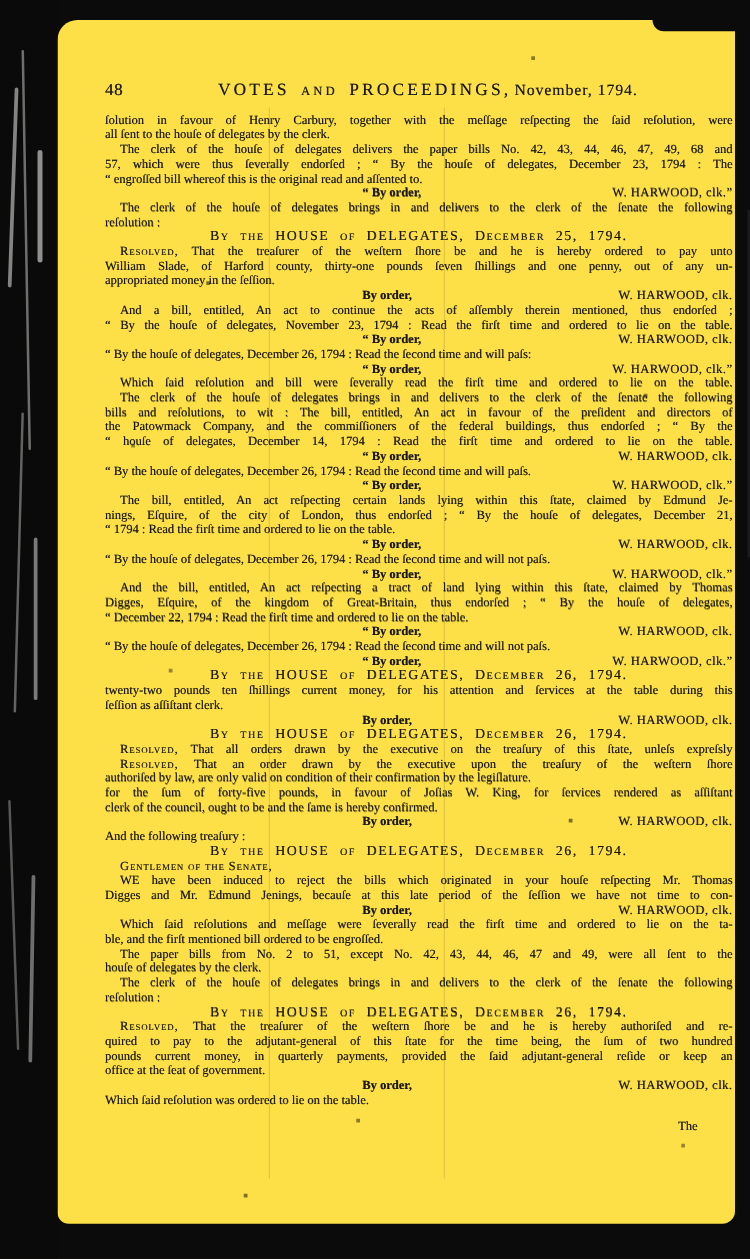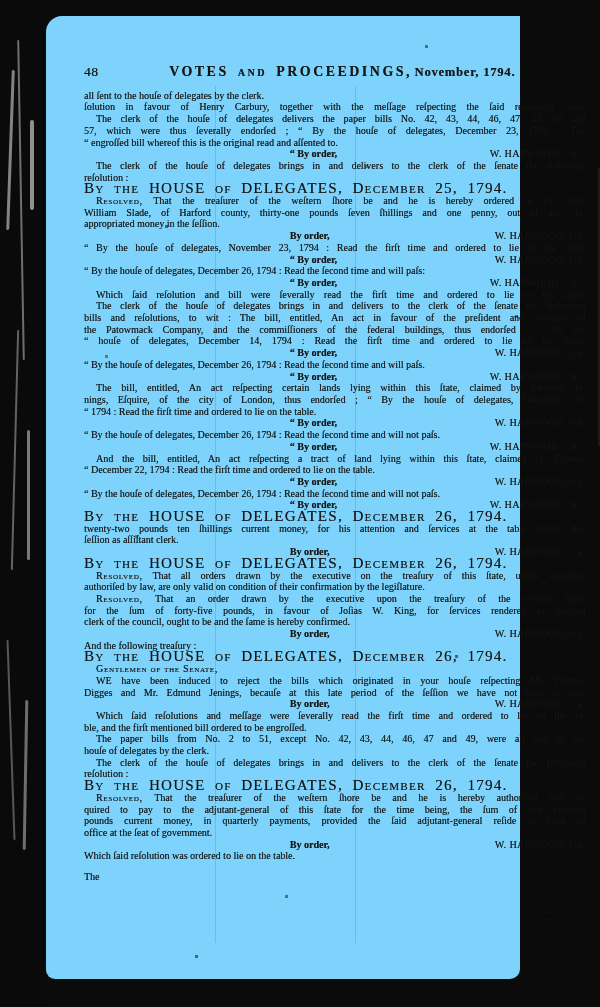--- a/index.html
+++ b/index.html
@@ -1,19 +1,19 @@
 <!DOCTYPE html>
 <html><head>
 <meta charset="utf-8">
 <style>
   html,body{margin:0;padding:0;background:#090909;}
   .scan{position:relative;width:600px;height:1007px;background:#0b0b0b;overflow:hidden;
         font-family:"Liberation Serif","DejaVu Serif",serif;}
   
-  .page{position:absolute;left:46px;top:16px;width:474px;height:963px;background:#7dd3fc;
+  .page{position:absolute;left:46px;top:16px;width:542px;height:963px;background:#fde047;
         border-radius:16px 0 10px 9px;}
   
   .gutter{position:absolute;left:0;top:0;width:46px;height:100%;background:#0a0a0a;z-index:3;}
   .streak{position:absolute;background:#e8e8e4;border-radius:2px;}
   .s1{left:9px;top:70px;width:3px;height:160px;opacity:.55;transform:rotate(2deg);}
   .s2{left:20px;top:40px;width:2px;height:320px;opacity:.45;transform:rotate(-1deg);}
   .s3{left:30px;top:120px;width:4px;height:90px;opacity:.6;}
   .s4{left:14px;top:330px;width:2px;height:240px;opacity:.4;transform:rotate(1.5deg);}
   .s5{left:27px;top:430px;width:3px;height:130px;opacity:.5;}
   .s6{left:10px;top:640px;width:2px;height:200px;opacity:.35;transform:rotate(-2deg);}
@@ -24,33 +24,33 @@
         opacity:.85;z-index:2;}
   
   .fold{position:absolute;top:70px;bottom:36px;width:1px;background:rgba(0,0,0,.11);}
   .f1{left:169px;} .f2{left:309px;}
   
   .text{position:absolute;left:38px;top:50px;width:502px;color:#171614;
         font-size:10px;line-height:11.7px;
         text-shadow:0.25px 0.25px 0.3px rgba(10,10,10,.55);}
   .header-row{display:flex;align-items:baseline;margin-bottom:11px;}
   .pagenum{font-size:13.5px;letter-spacing:.5px;}
-  .title-wrap{flex:1;text-align:center;font-weight:bold;}
+  .title-wrap{flex:1;text-align:center;}
   .title-caps{font-size:13.8px;font-variant:small-caps;letter-spacing:2.6px;word-spacing:3px;}
   .title-date{font-size:12.5px;letter-spacing:.8px;}
   .ln{min-height:11.7px;}
   .j{text-align:justify;text-align-last:justify;}
   .ind{text-indent:12px;}
-  .h{font-variant:small-caps;font-size:15px;letter-spacing:1.3px;word-spacing:4.5px;}
+  .h{text-align:center;font-variant:small-caps;font-size:11px;letter-spacing:1.3px;word-spacing:4.5px;}
   .sc{font-variant:small-caps;letter-spacing:.7px;}
   .scline{font-variant:small-caps;letter-spacing:.7px;}
   .by{display:flex;}
   .bo-left{margin-left:41%;white-space:pre;font-weight:bold;}
   .bo-right{margin-left:auto;white-space:pre;letter-spacing:.4px;text-align:center;}
-  .catchword{text-align:left;padding-right:28px;margin-top:9px;}
+  .catchword{text-align:right;padding-right:28px;margin-top:9px;}
   
   .noise{position:absolute;left:0;top:0;width:1px;height:1px;background:transparent;
     box-shadow:120px 210px 0 1px rgba(0,0,0,.5), 320px 150px 0 1px rgba(0,0,0,.4),
       470px 300px 0 1px rgba(0,0,0,.45), 90px 520px 0 1px rgba(0,0,0,.4),
       410px 640px 0 1px rgba(0,0,0,.5), 240px 880px 0 1px rgba(0,0,0,.45),
       500px 900px 0 1px rgba(0,0,0,.4), 150px 940px 0 1px rgba(0,0,0,.5),
       380px 30px 0 1px rgba(0,0,0,.45), 60px 340px 0 1px rgba(0,0,0,.4);}
 </style>
 </head>
 <body>
@@ -63,39 +63,40 @@
 
     <div class="text">
       <div class="header-row">
         <span class="pagenum">48</span>
         <span class="title-wrap">
           <span class="title-caps">VOTES and PROCEEDINGS,</span>
           <span class="title-date">November, 1794.</span>
         </span>
       </div>
       <div id="lines-host">
+          <div class="ln b j">ſolution in favour of Henry Carbury, together with the meſſage reſpecting the ſaid reſolution, were</div>
           <div class="ln b">all ſent to the houſe of delegates by the clerk.</div>
-          <div class="ln b j">ſolution in favour of Henry Carbury, together with the meſſage reſpecting the ſaid reſolution, were</div>
           <div class="ln b j ind">The clerk of the houſe of delegates delivers the paper bills No. 42, 43, 44, 46, 47, 49, 68 and</div>
           <div class="ln b j">57, which were thus ſeverally endorſed ; “ By the houſe of delegates, December 23, 1794 : The</div>
           <div class="ln b">“ engroſſed bill whereof this is the original read and aſſented to.</div>
           <div class="ln by">
             <span class="bo-left">“ By order,</span>
             <span class="bo-right">W. HARWOOD, clk.”</span>
           </div>
           <div class="ln b j ind">The clerk of the houſe of delegates brings in and delivers to the clerk of the ſenate the following</div>
           <div class="ln b">reſolution :</div>
           <div class="ln h">By the HOUSE of DELEGATES, December 25, 1794.</div>
           <div class="ln b j ind"><span class="sc">Resolved,</span> That the treaſurer of the weſtern ſhore be and he is hereby ordered to pay unto</div>
           <div class="ln b j">William Slade, of Harford county, thirty-one pounds ſeven ſhillings and one penny, out of any un-</div>
           <div class="ln b">appropriated money in the ſeſſion.</div>
           <div class="ln by">
             <span class="bo-left">By order,</span>
             <span class="bo-right">W. HARWOOD, clk.</span>
           </div>
+          <div class="ln b j ind">And a bill, entitled, An act to continue the acts of aſſembly therein mentioned, thus endorſed ;</div>
           <div class="ln b j">“ By the houſe of delegates, November 23, 1794 : Read the firſt time and ordered to lie on the table.</div>
           <div class="ln by">
             <span class="bo-left">“ By order,</span>
             <span class="bo-right">W. HARWOOD, clk.</span>
           </div>
           <div class="ln b">“ By the houſe of delegates, December 26, 1794 : Read the ſecond time and will paſs:</div>
           <div class="ln by">
             <span class="bo-left">“ By order,</span>
             <span class="bo-right">W. HARWOOD, clk.”</span>
           </div>
@@ -119,41 +120,42 @@
           <div class="ln by">
             <span class="bo-left">“ By order,</span>
             <span class="bo-right">W. HARWOOD, clk.</span>
           </div>
           <div class="ln b">“ By the houſe of delegates, December 26, 1794 : Read the ſecond time and will not paſs.</div>
           <div class="ln by">
             <span class="bo-left">“ By order,</span>
             <span class="bo-right">W. HARWOOD, clk.”</span>
           </div>
           <div class="ln b j ind">And the bill, entitled, An act reſpecting a tract of land lying within this ſtate, claimed by Thomas</div>
+          <div class="ln b j">Digges, Eſquire, of the kingdom of Great-Britain, thus endorſed ; “ By the houſe of delegates,</div>
           <div class="ln b">“ December 22, 1794 : Read the firſt time and ordered to lie on the table.</div>
           <div class="ln by">
             <span class="bo-left">“ By order,</span>
             <span class="bo-right">W. HARWOOD, clk.</span>
           </div>
           <div class="ln b">“ By the houſe of delegates, December 26, 1794 : Read the ſecond time and will not paſs.</div>
           <div class="ln by">
             <span class="bo-left">“ By order,</span>
             <span class="bo-right">W. HARWOOD, clk.”</span>
           </div>
           <div class="ln h">By the HOUSE of DELEGATES, December 26, 1794.</div>
           <div class="ln b j">twenty-two pounds ten ſhillings current money, for his attention and ſervices at the table during this</div>
           <div class="ln b">ſeſſion as aſſiſtant clerk.</div>
           <div class="ln by">
             <span class="bo-left">By order,</span>
             <span class="bo-right">W. HARWOOD, clk.</span>
           </div>
           <div class="ln h">By the HOUSE of DELEGATES, December 26, 1794.</div>
           <div class="ln b j ind"><span class="sc">Resolved,</span> That all orders drawn by the executive on the treaſury of this ſtate, unleſs expreſsly</div>
+          <div class="ln b j ind"><span class="sc">Resolved,</span> That an order drawn by the executive upon the treaſury of the weſtern ſhore</div>
           <div class="ln b">authoriſed by law, are only valid on condition of their confirmation by the legiſlature.</div>
-          <div class="ln b j ind"><span class="sc">Resolved,</span> That an order drawn by the executive upon the treaſury of the weſtern ſhore</div>
           <div class="ln b j">for the ſum of forty-five pounds, in favour of Joſias W. King, for ſervices rendered as aſſiſtant</div>
           <div class="ln b">clerk of the council, ought to be and the ſame is hereby confirmed.</div>
           <div class="ln by">
             <span class="bo-left">By order,</span>
             <span class="bo-right">W. HARWOOD, clk.</span>
           </div>
           <div class="ln b">And the following treaſury :</div>
           <div class="ln h">By the HOUSE of DELEGATES, December 26, 1794.</div>
           <div class="ln scline ind">Gentlemen of the Senate,</div>
           <div class="ln b j ind">WE have been induced to reject the bills which originated in your houſe reſpecting Mr. Thomas</div>

